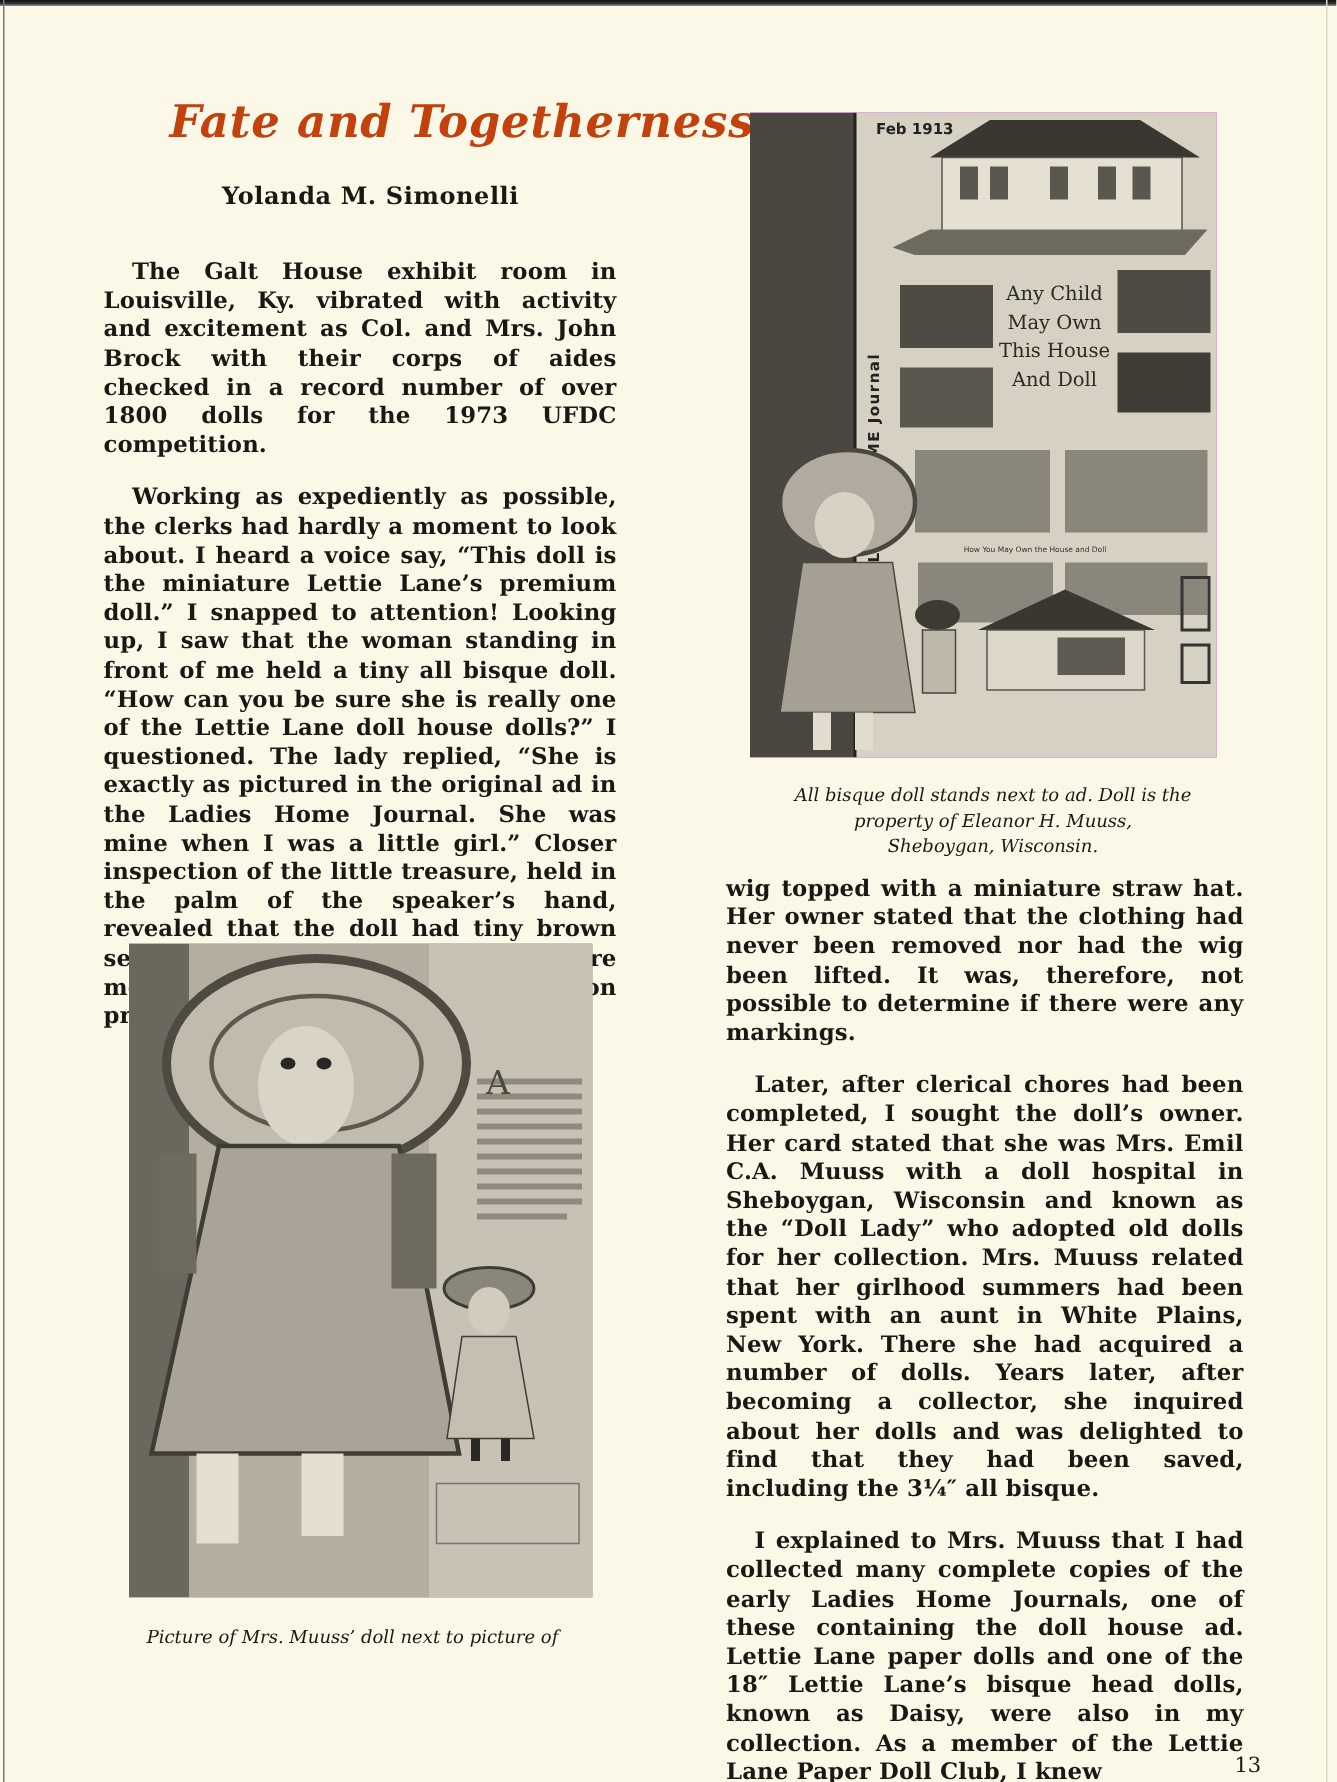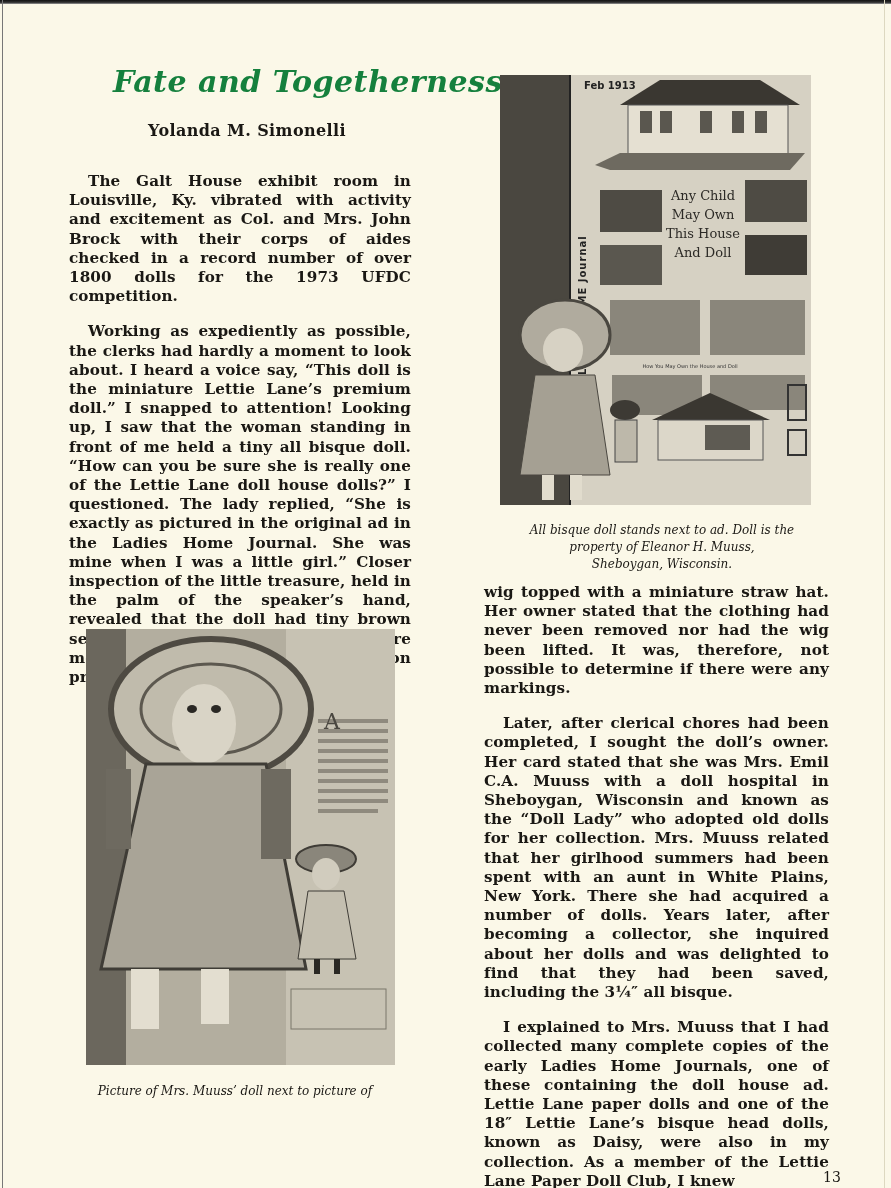--- a/index.html
+++ b/index.html
@@ -9,21 +9,21 @@
     font-family: "DejaVu Serif", serif;
     color: #1a1814;
   }
   .top-edge { position: absolute; left: 0; top: 0; width: 891px; height: 4px; background: linear-gradient(#111 0, #333 60%, #999 100%); }
   .left-edge { position: absolute; left: 2px; top: 0; width: 1px; height: 1188px; background: #777; }
   .right-edge { position: absolute; right: 6px; top: 0; width: 1px; height: 1188px; background: #ddd8c0; }
 
   .title {
     position: absolute; left: 113px; top: 64px;
     font-family: "DejaVu Serif", serif; font-style: italic; font-weight: bold;
-    font-size: 30px; letter-spacing: 0.5px; color: #15803d;
+    font-size: 30px; letter-spacing: 0.5px; color: #c2410c;
   }
   .byline {
     position: absolute; left: 148px; top: 121px;
     font-weight: bold; font-size: 16px; letter-spacing: 0.4px;
   }
   .col {
     position: absolute; font-size: 15.2px; line-height: 19.2px; text-align: justify;
     letter-spacing: 0.1px;
   }
   .col p { margin: 16px; text-indent: 19px; font-weight: bold; }

